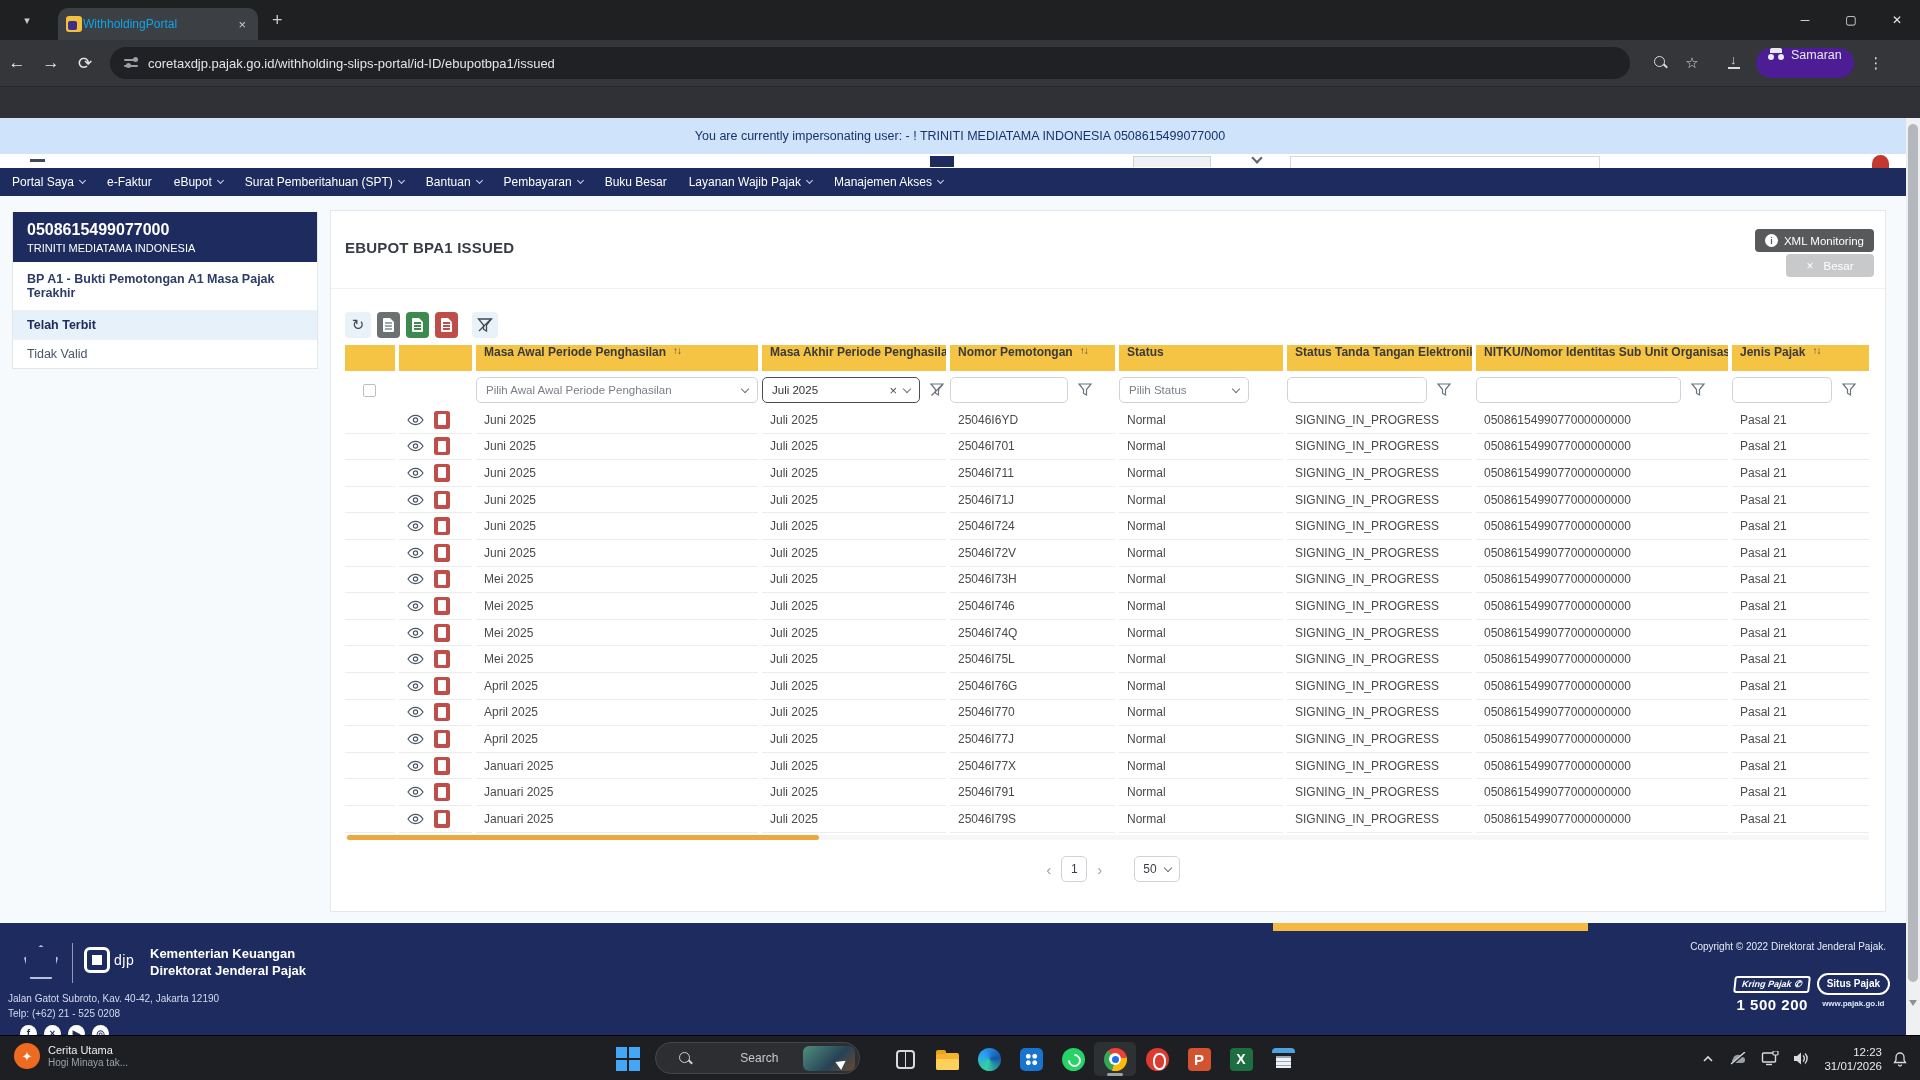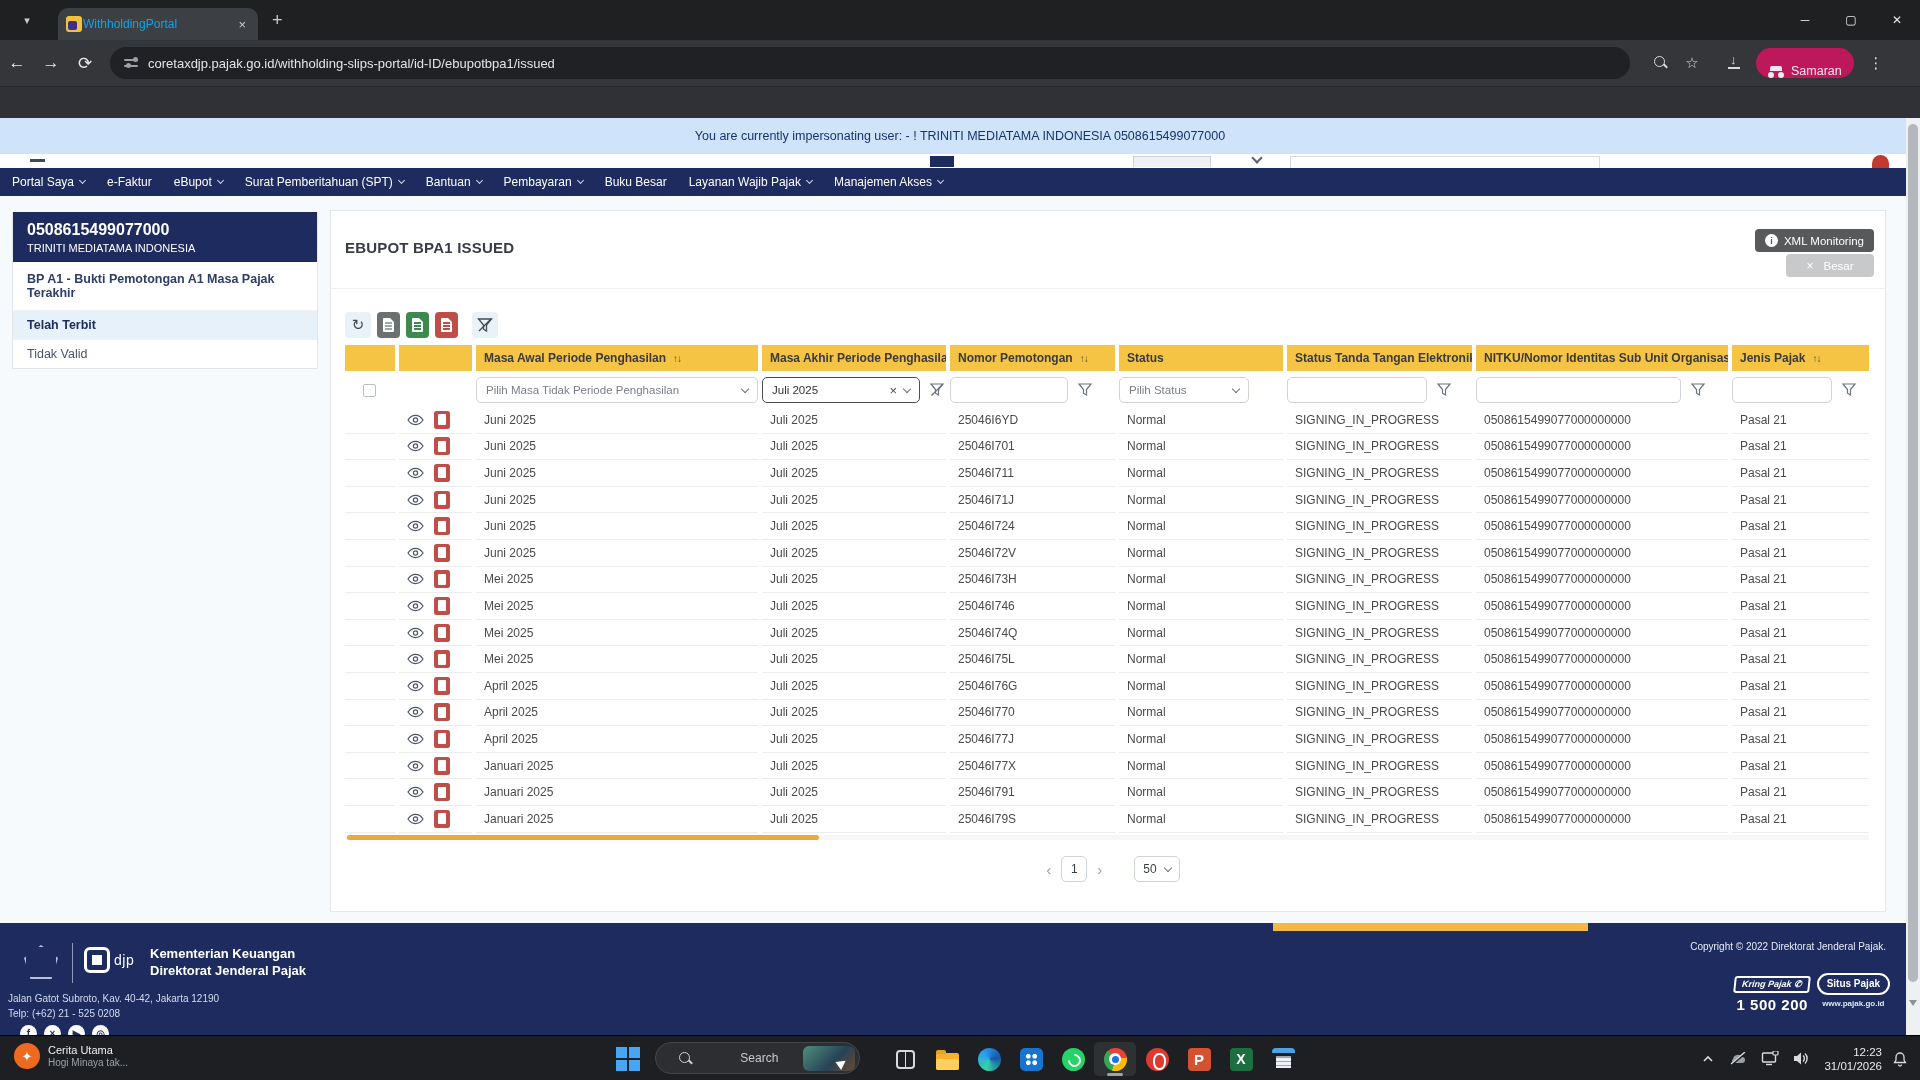--- a/index.html
+++ b/index.html
@@ -27,21 +27,21 @@
   .tune-icon i:nth-child(1)::after{content:"";position:absolute;left:9px;top:-2px;width:5px;height:5px;background:#9aa0a6;border-radius:50%;}
   .tune-icon i:nth-child(2)::after{content:"";position:absolute;left:2px;top:-2px;width:5px;height:5px;background:#9aa0a6;border-radius:50%;}
   #url-text{color:#e3e5e8;font-size:13px;}
   .tb-icon{color:#dadce0;font-size:15px;width:32px;text-align:center;}
   .mag{position:relative;width:14px;height:14px;display:inline-block;}
   .mag::before{content:"";position:absolute;left:1px;top:1px;width:9px;height:9px;border:1.6px solid #dadce0;border-radius:50%;}
   .mag::after{content:"";position:absolute;left:10px;top:10px;width:5px;height:1.8px;background:#dadce0;transform:rotate(45deg);}
   .dl{position:relative;width:14px;height:14px;display:inline-block;}
   .dl::before{content:"↓";position:absolute;left:3px;top:-3px;color:#dadce0;font-size:13px;}
   .dl::after{content:"";position:absolute;left:1px;bottom:0;width:12px;height:2px;background:#dadce0;}
-  #profile-pill{height:30px;background:#be185d;border-radius:15px;display:flex;align-items:flex-end;padding:0 12px;margin:0 6px;}
+  #profile-pill{height:30px;background:#4c1d95;border-radius:15px;display:flex;align-items:flex-start;padding:0 12px;margin:0 6px;}
   .incog{width:16px;height:12px;position:relative;margin-right:7px;}
   .incog::before{content:"";position:absolute;top:0;left:2px;width:12px;height:5px;background:#e8eaed;border-radius:2px 2px 0 0;}
   .incog::after{content:"";position:absolute;bottom:0;left:0;width:6px;height:6px;border-radius:50%;background:#e8eaed;box-shadow:10px 0 0 #e8eaed;}
   #profile-pill span{color:#e8eaed;font-size:12.5px;}
   #bookmarks{position:absolute;left:0;top:86px;width:1920px;height:32px;background:#303136;border-top:1px solid #26272b;}
 
   
   #banner{position:absolute;left:0;top:118px;width:1920px;height:36px;background:#cfe3fb;display:flex;align-items:center;justify-content:center;color:#17336e;font-size:12.5px;}
   #sliver{position:absolute;left:0;top:154px;width:1920px;height:14px;background:#ffffff;}
   .sl-dash{position:absolute;left:30px;top:5px;width:15px;height:3px;background:#3d4a5c;}
@@ -81,21 +81,21 @@
   .page-glyph::before{content:"";position:absolute;right:-1px;top:-1px;border:3px solid;border-color:#6d7071 #6d7071 transparent transparent;}
   .green .page-glyph::before{border-color:#3d8a4e #3d8a4e transparent transparent;}
   .red .page-glyph::before{border-color:#bf4e49 #bf4e49 transparent transparent;}
   .page-glyph i{position:absolute;left:2px;top:4px;right:2px;height:1.5px;background:#9aa;box-shadow:0 3px 0 #9aa,0 6px 0 #9aa;}
   .green .page-glyph i{background:#3d8a4e;box-shadow:0 3px 0 #3d8a4e,0 6px 0 #3d8a4e;}
   .red .page-glyph i{background:#bf4e49;box-shadow:0 3px 0 #bf4e49,0 6px 0 #bf4e49;}
 
   
   .grid{display:grid;grid-template-columns:50px 73px 282px 184px 165px 164px 185px 252px 137px;column-gap:4px;}
   #thead{position:absolute;left:14px;top:134px;width:1524px;height:26px;}
-  #thead .hcell{background:#f6c444;color:#3a3a3a;font-size:12px;font-weight:bold;display:flex;align-items:center;padding:0 8px;white-space:nowrap;overflow:hidden;}
+  #thead .hcell{background:#f6c444;color:#3a3a3a;font-size:12px;font-weight:bold;display:flex;padding:0 8px;white-space:nowrap;overflow:hidden;}
   .sort{font-size:10px;margin-left:7px;letter-spacing:-1px;color:#4a4a4a;font-weight:normal;}
   #tfilter{position:absolute;left:14px;top:162px;width:1524px;height:34px;}
   #tfilter .fcell{display:flex;align-items:center;}
   .chk{width:13px;height:13px;border:1px solid #b9bfc6;border-radius:2px;background:#fff;margin-left:18px;}
   .selbox{height:26px;border:1px solid #d0d3d8;border-radius:5px;background:#fff;display:flex;align-items:center;padding:0 9px;font-size:11.5px;color:#7a7f87;width:100%;justify-content:space-between;}
   .selbox .val{color:#333;}
   .caret-dn{width:6px;height:6px;border-right:1.6px solid #6b7280;border-bottom:1.6px solid #6b7280;transform:rotate(45deg);margin-top:-3px;flex:0 0 6px;}
   .active-filter{border:1.5px solid #4a4f57;}
   .fx{color:#4a4f57;font-size:13px;margin-right:7px;}
   .inbox{height:26px;border:1px solid #d0d3d8;border-radius:5px;background:#fff;}
@@ -360,21 +360,21 @@
         </div>
       </div>
 
     <div id="tfilter" class="grid">
       <div class="fcell">
           <span class="chk"></span>
         </div>
       <div class="fcell"></div>
       <div class="fcell">
         <div class="selbox">
-          <span>Pilih Masa Tidak Periode Penghasilan</span>
+          <span>Pilih Awal Awal Periode Penghasilan</span>
           <span class="caret-dn"></span>
         </div>
       </div>
       <div class="fcell">
         <div class="selbox active-filter" style="width:158px;">
           <span class="val">Juli 2025</span>
           <span style="display:flex;align-items:center;">
               <span class="fx">×</span>
               <span class="caret-dn"></span>
             </span>

